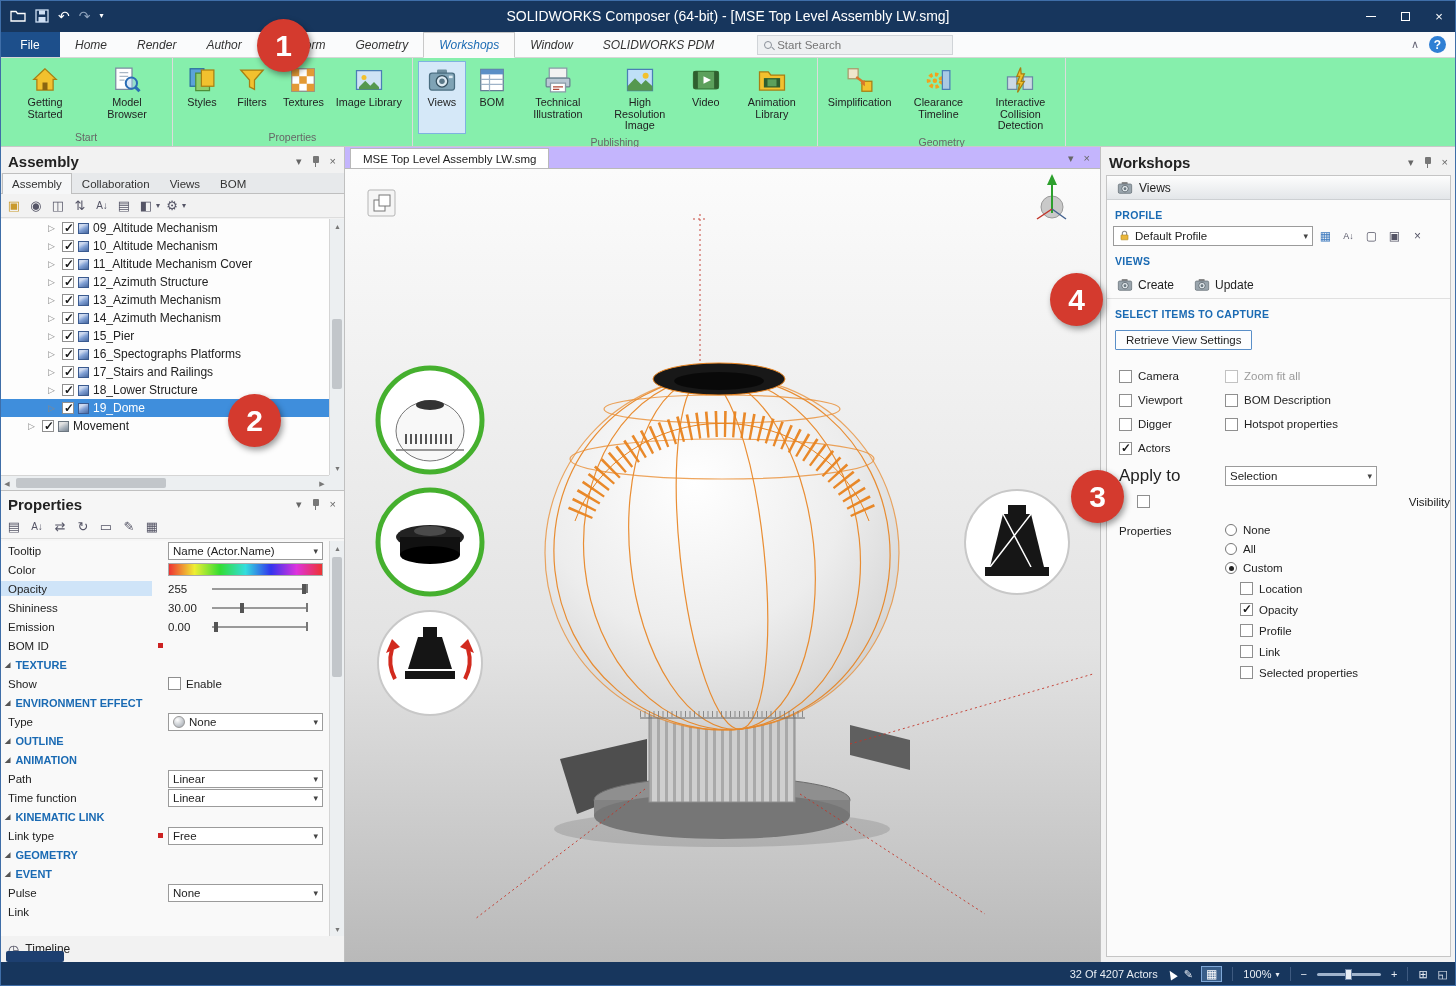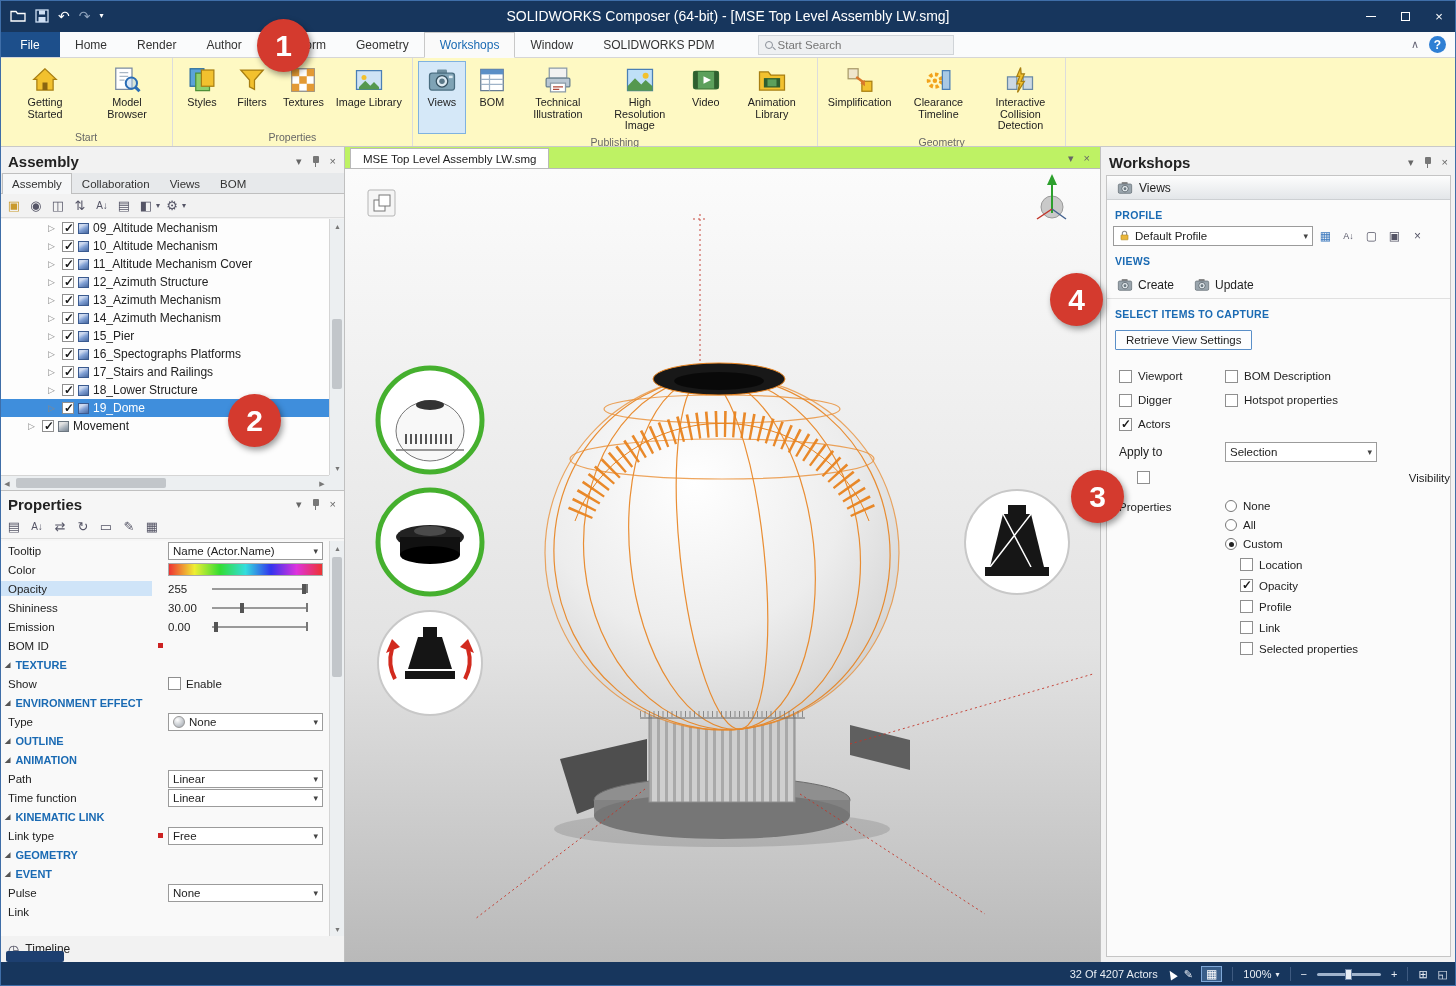--- a/index.html
+++ b/index.html
@@ -15,32 +15,32 @@
   .dim { color:#8fa3bd; }
   .win-title { position:absolute; left:0; right:0; text-align:center; font-size:14px; pointer-events:none; }
   .win-controls { margin-left:auto; display:flex; height:100%; }
   .win-btn { width:34px; display:flex; align-items:center; justify-content:center; font-size:13px; }
   .max-box { width:9px; height:9px; border:1px solid #fff; display:inline-block; }
   .min-line { width:10px; height:1px; background:#fff; display:inline-block; }
 
   
   #tabbar { position:absolute; left:0; top:32px; width:1456px; height:26px; background:#fafbfc; border-bottom:1px solid #d6d6d6; display:flex; align-items:stretch; }
   .file-tab { background:var(--file-tab,#1d4f8b); color:#fff; width:60px; display:flex; align-items:center; justify-content:center; font-size:12px; }
-  .tab { padding:0 15px; display:flex; align-items:center; color:#333; font-size:12px; }
+  .tab { padding:0 15px; display:flex; align-items:center; color:#333; font-size:12px;font-style:italic; }
   .tab.active { background:#fafafa; border:1px solid #c8c8c8; border-bottom:1px solid #fafafa; color:var(--accent,#1a6ab3); margin-bottom:-1px; }
   .searchbox { margin-left:28px; align-self:center; width:196px; height:20px; background:#eef0f2; border:1px solid #d0d4d8; display:flex; align-items:center; gap:5px; padding:0 6px; }
   .mag { width:8px; height:8px; border:1.4px solid #8a9099; border-radius:50%; position:relative; flex:none; }
   .mag::after { content:''; position:absolute; left:6px; top:6px; width:4px; height:1.4px; background:#8a9099; transform:rotate(45deg); }
   .searchbox input { border:none; background:transparent; outline:none; font-family:inherit; font-size:11.5px; color:#555; width:150px; }
   .tabbar-right { margin-left:auto; display:flex; align-items:center; gap:10px; padding-right:10px; }
   .chev-up { color:#667; font-size:11px; }
   .help-btn { width:17px; height:17px; border-radius:50%; background:#2f7fd4; color:#fff; display:flex; align-items:center; justify-content:center; font-size:12px; font-weight:bold; }
 
   
-  #ribbon { position:absolute; left:0; top:58px; width:1456px; height:89px; background:#fef9c3; border-bottom:1px solid #c9c9c9; display:flex; }
+  #ribbon { position:absolute; left:0; top:58px; width:1456px; height:89px; background:#86efac; border-bottom:1px solid #c9c9c9; display:flex; }
   .rgroup { display:flex; flex-direction:column; border-right:1px solid #dcdcdc; padding:1px 2px 0; }
   .ritems { flex:1; display:flex; align-items:stretch; gap:2px; padding:2px 3px; }
   .ritem { display:flex; flex-direction:column; align-items:center; justify-content:flex-start; padding:3px 4px 1px; min-width:48px; max-width:80px; border:1px solid transparent; }
   .ritem.active { background:#d5e8f8; border-color:#7fb2e0; }
   .ric { width:30px; height:30px; flex:none; }
   .ric svg, .ico16 svg, .ico12 svg { width:100%; height:100%; display:block; }
   .rlabel { margin-top:2px; font-size:10.8px; line-height:1.08; text-align:center; color:#222; }
   .rglabel { height:15px; text-align:center; font-size:10.5px; color:#666; }
 
   
@@ -104,21 +104,21 @@
   .slider::after { content:''; position:absolute; right:0; top:2px; width:2px; height:9px; background:#777; }
   .slider .thumb { position:absolute; top:2px; width:4px; height:10px; background:#555; }
   .dd-sphere { width:12px; height:12px; border-radius:50%; background:radial-gradient(circle at 35% 30%,#fff,#b9bec4 70%,#8d949b); border:1px solid #999; flex:none; }
 
   
   #timelinebar { position:absolute; left:0; top:936px; width:345px; height:26px; border-right:1px solid #c0c0c0; background:#f2f2f2; display:flex; align-items:center; gap:6px; padding:0 8px; }
   .clock { color:#556; font-size:13px; }
   #timeline-stub { position:absolute; left:6px; top:951px; width:58px; height:11px; background:#1d3f70; border-radius:2px; z-index:5; }
 
   
-  #doctabs { position:absolute; left:345px; top:147px; width:755px; height:22px; background:#bef264; border-bottom:1px solid #b9b9b9; display:flex; align-items:flex-end; }
+  #doctabs { position:absolute; left:345px; top:147px; width:755px; height:22px; background:#c4b5fd; border-bottom:1px solid #b9b9b9; display:flex; align-items:flex-end; }
   .doctab { height:20px; background:#fff; border:1px solid #b9b9b9; border-bottom:none; margin-left:5px; padding:0 12px; display:flex; align-items:center; font-size:11.5px; }
   .doctabs-icons { margin-left:auto; display:flex; gap:10px; padding:0 10px 3px 0; color:#666; font-size:11px; }
   #viewport { position:absolute; left:345px; top:169px; width:755px; height:793px; }
   #viewport svg { display:block; }
 
   
   #workshops { position:absolute; left:1100px; top:147px; width:356px; height:815px; background:#f2f2f2; border-left:1px solid #c0c0c0; display:flex; flex-direction:column; }
   .winner { flex:1; margin:0 5px 5px; border:1px solid #c5c5c5; background:#fbfbfb; overflow:hidden; }
   .wviews-bar { height:24px; background:linear-gradient(#fdfdfd,#e3e6e9); border-bottom:1px solid #cdd0d3; display:flex; align-items:center; gap:6px; padding:0 10px; font-size:12px; }
   .ico16 { width:16px; height:16px; flex:none; }
@@ -129,21 +129,21 @@
   .wp-btn { width:21px; height:21px; display:inline-flex; align-items:center; justify-content:center; font-size:12px; color:#556; }
   .wcreate-row { display:flex; align-items:center; height:28px; border-bottom:1px solid #e0e0e0; margin-top:2px; }
   .wtool { display:flex; align-items:center; gap:5px; padding:2px 10px; font-size:12px; }
   .retrieve { margin:6px 0 2px 8px; padding:3px 10px; border:1px solid #5a8fc8; background:#fcfdfe; font-family:inherit; font-size:11.5px; color:#222; border-radius:1px; }
   .capture-grid { margin:12px 0 0 12px; }
   .cap-row { display:flex; height:24px; align-items:center; }
   .cap-cell { display:flex; align-items:center; gap:6px; font-size:11.5px; }
   .cap-left { width:106px; flex:none; }
   .cap-cell.disabled { color:#9a9a9a; }
   .apply-row { margin-top:6px; display:flex; align-items:center; padding-left:12px; }
-  .apply-row .flabel { width:106px; font-size:12px; }
+  .apply-row .flabel { width:106px; font-size:17px; }
   .apply-dd { width:152px; }
   .vis-row { margin-top:9px; display:flex; align-items:center; gap:6px; padding-left:30px; font-size:11.5px;justify-content:space-between; }
   .props-row { margin-top:16px; display:flex; align-items:flex-start; padding-left:12px; }
   .props-row .flabel { width:106px; font-size:11.5px; padding-top:1px; }
   .radio-col { display:flex; flex-direction:column; gap:7px; }
   .radio-item { display:flex; align-items:center; gap:6px; font-size:11.5px; }
   .custom-list { margin:8px 0 0 133px; display:flex; flex-direction:column; gap:8px; }
   .custom-item { display:flex; align-items:center; gap:6px; font-size:11.5px; }
 
   
@@ -965,20 +965,30 @@
               <circle cx="12" cy="13" r="4.8" fill="#e8eef2" stroke="#3f4a52"></circle>
               <circle cx="12" cy="13" r="2.2" fill="#6b7880"></circle>
             </svg>
           </span>
         <span>Update</span>
       </span>
     </div>
     <div class="wlabel">SELECT ITEMS TO CAPTURE</div>
     <button class="retrieve">Retrieve View Settings</button>
     <div class="capture-grid">
+      <div class="cap-row">
+          <span class="cap-cell cap-left">
+            <span class="cb"></span>
+            <span>Camera</span>
+          </span>
+          <span class="cap-cell disabled">
+            <span class="cb disabled"></span>
+            <span>Zoom fit all</span>
+          </span>
+        </div>
         <div class="cap-row">
           <span class="cap-cell cap-left">
             <span class="cb"></span>
             <span>Viewport</span>
           </span>
           <span class="cap-cell">
             <span class="cb"></span>
             <span>BOM Description</span>
           </span>
         </div>

